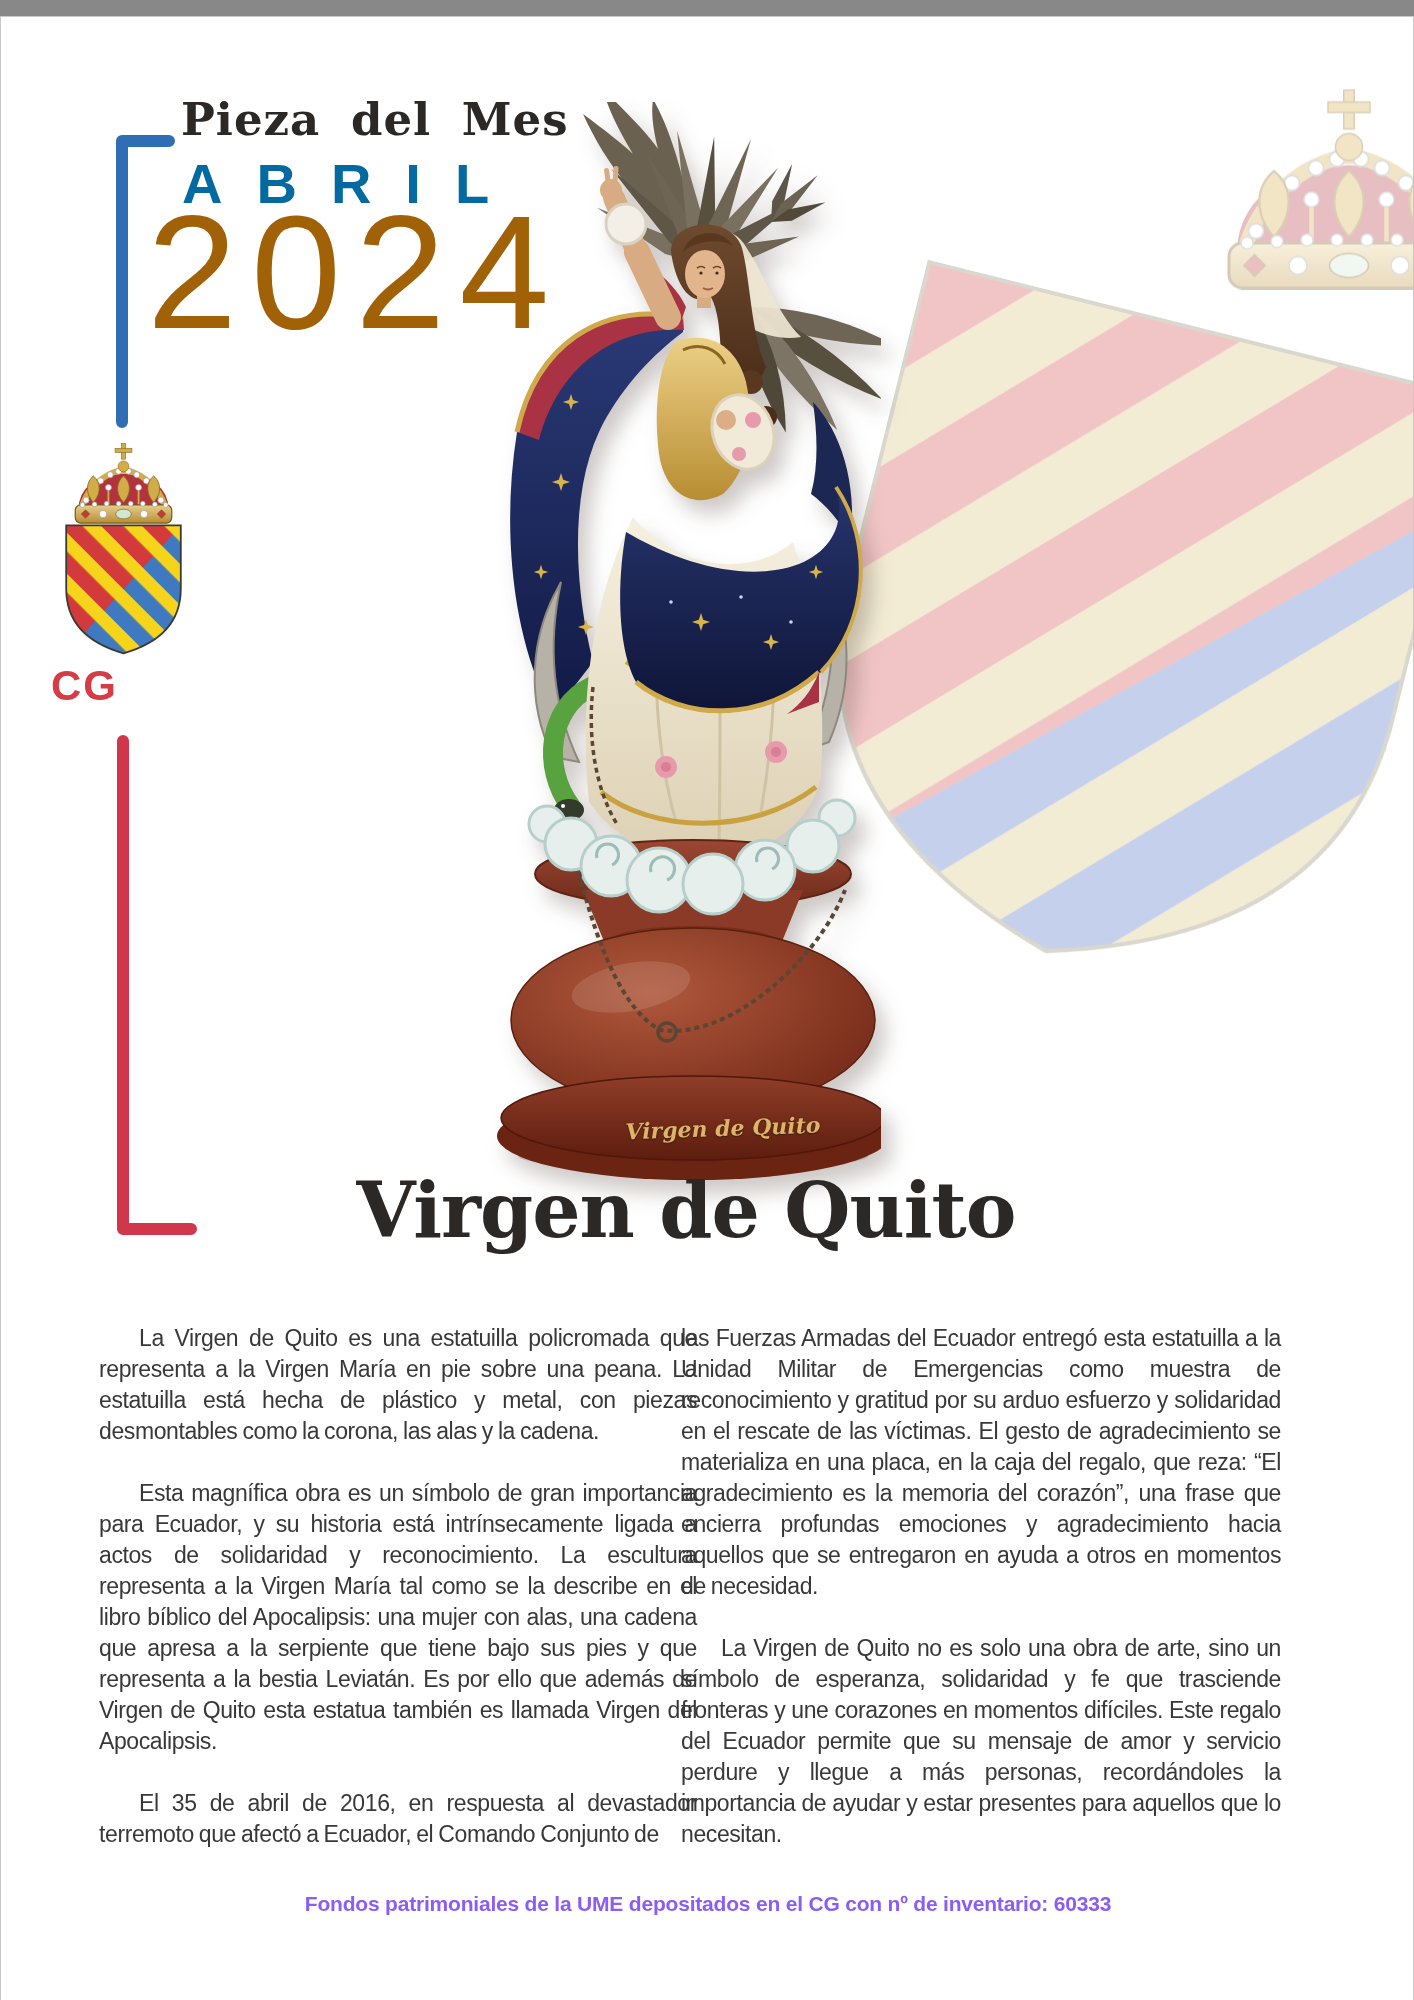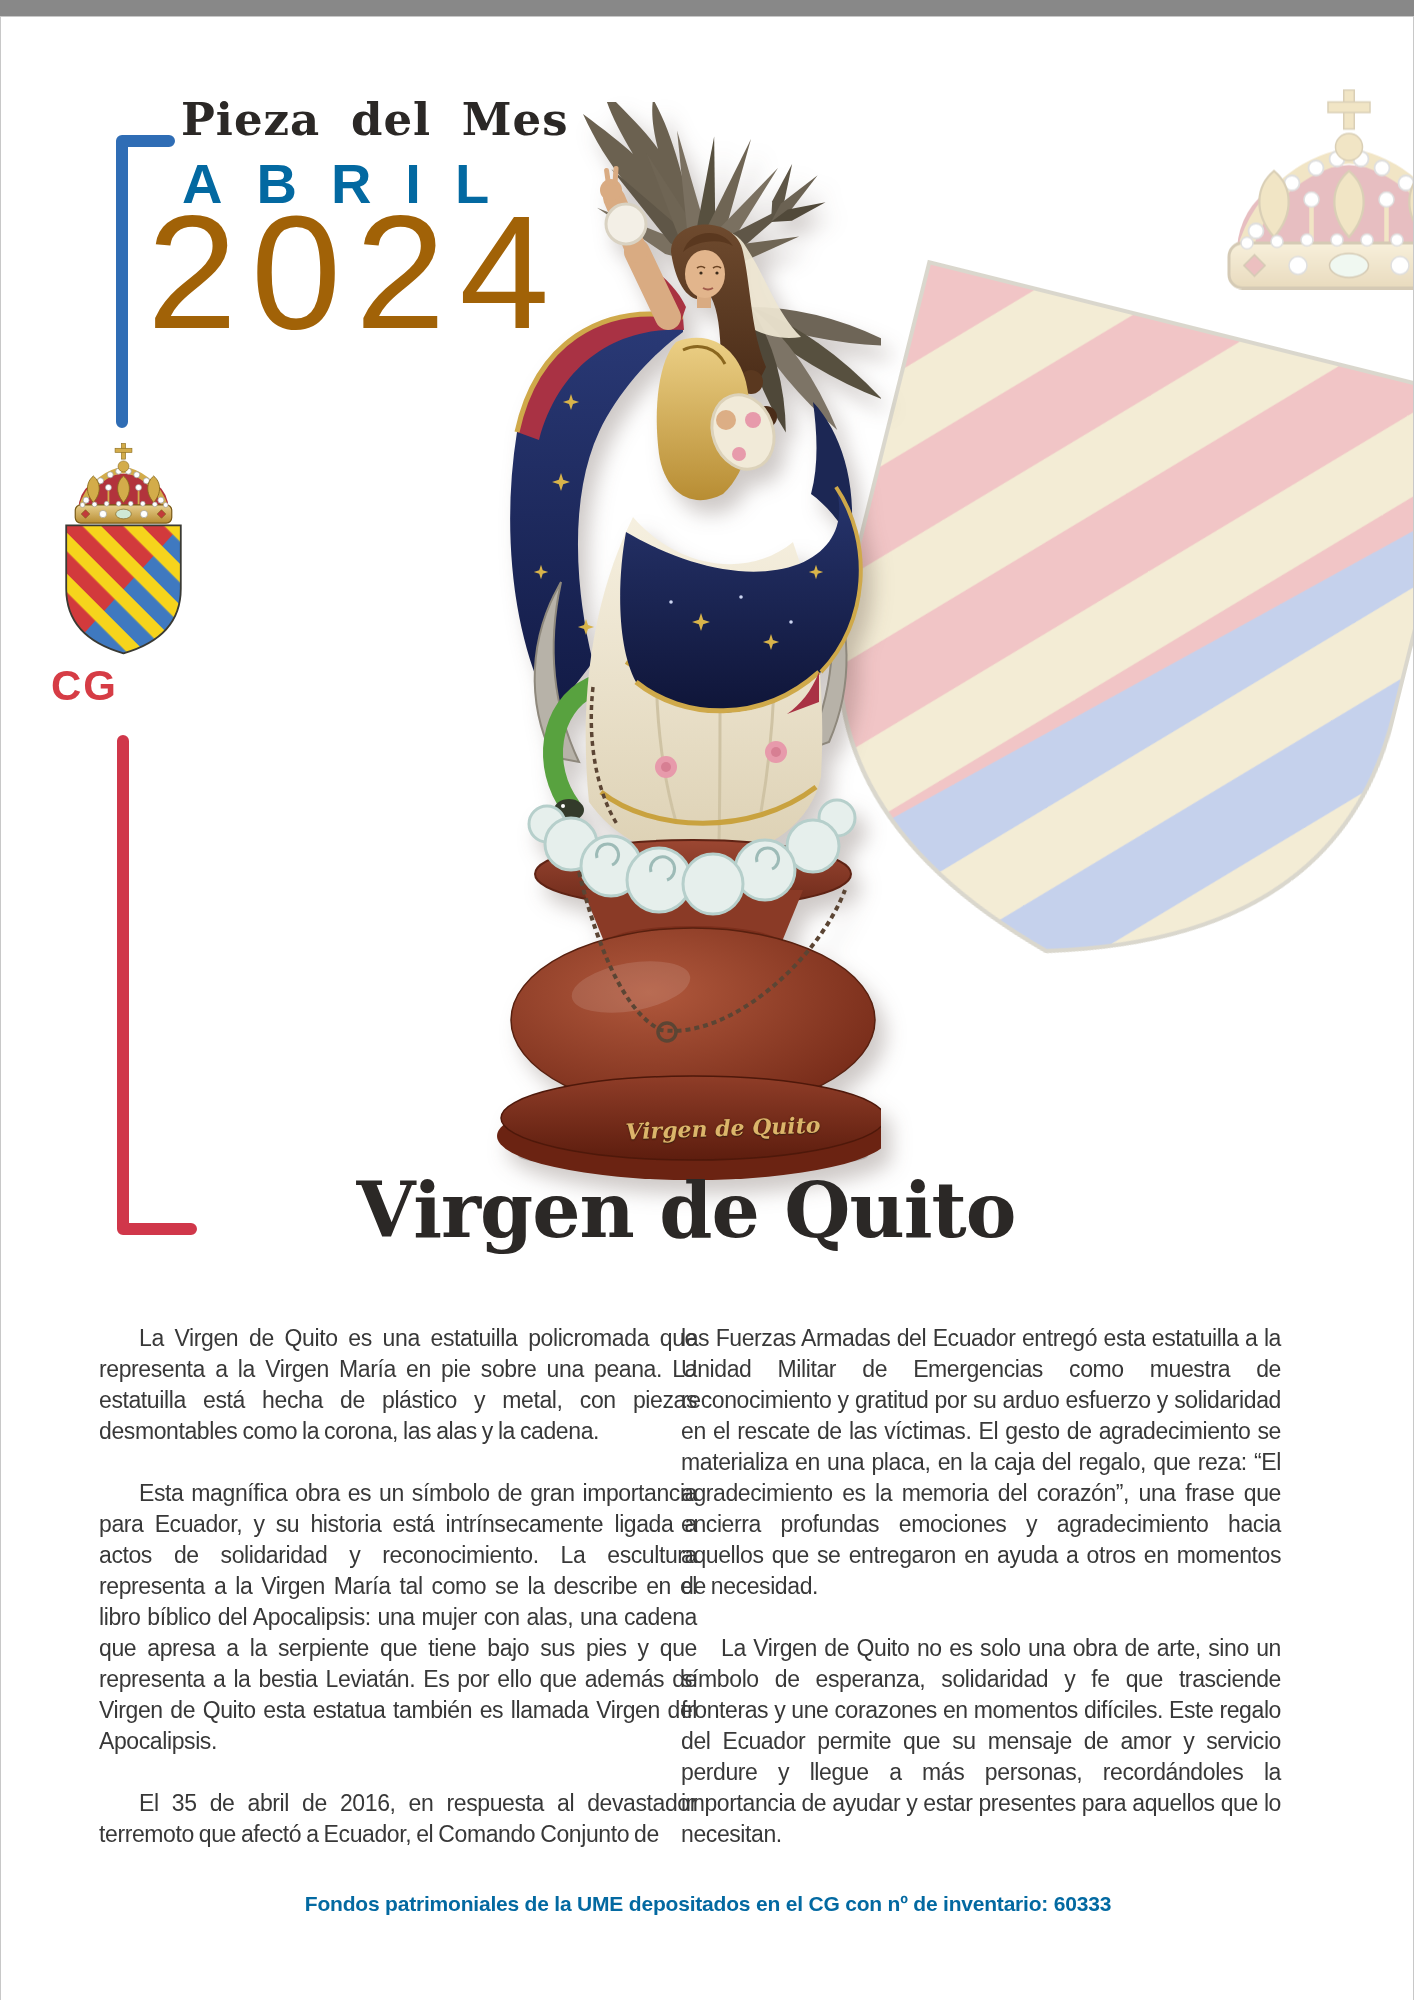--- a/index.html
+++ b/index.html
@@ -30,21 +30,21 @@
     letter-spacing:-1px;line-height:1;}
   
   .col{top:1306px;font-size:23px;line-height:31px;color:#383838;text-align:justify;
     letter-spacing:-0.4px;word-spacing:-1px;}
   #col-left{left:98px;width:598px;}
   #col-right{left:680px;width:600px;}
   .col p{margin:0 0 31px 0;text-indent:40px;}
   .col p.no-indent{text-indent:0;}
   
   #footer-line{left:0;top:1874px;width:1414px;text-align:center;font-weight:bold;
-    font-size:21px;color:#0369a1;letter-spacing:-0.2px;line-height:1.2;}
+    font-size:21px;color:#8b5cf6;letter-spacing:-0.2px;line-height:1.2;}
 </style>
 </head>
 <body>
 
 <div id="page">
 
   <svg class="abs" style="left:770px;top:58px;" width="644" height="950" viewBox="0 0 644 950">
     <defs>
       <pattern id="bg-bend" width="150" height="150" patternUnits="userSpaceOnUse" patternTransform="rotate(45)">
         <rect width="150" height="150" fill="#d9c27a"></rect>

